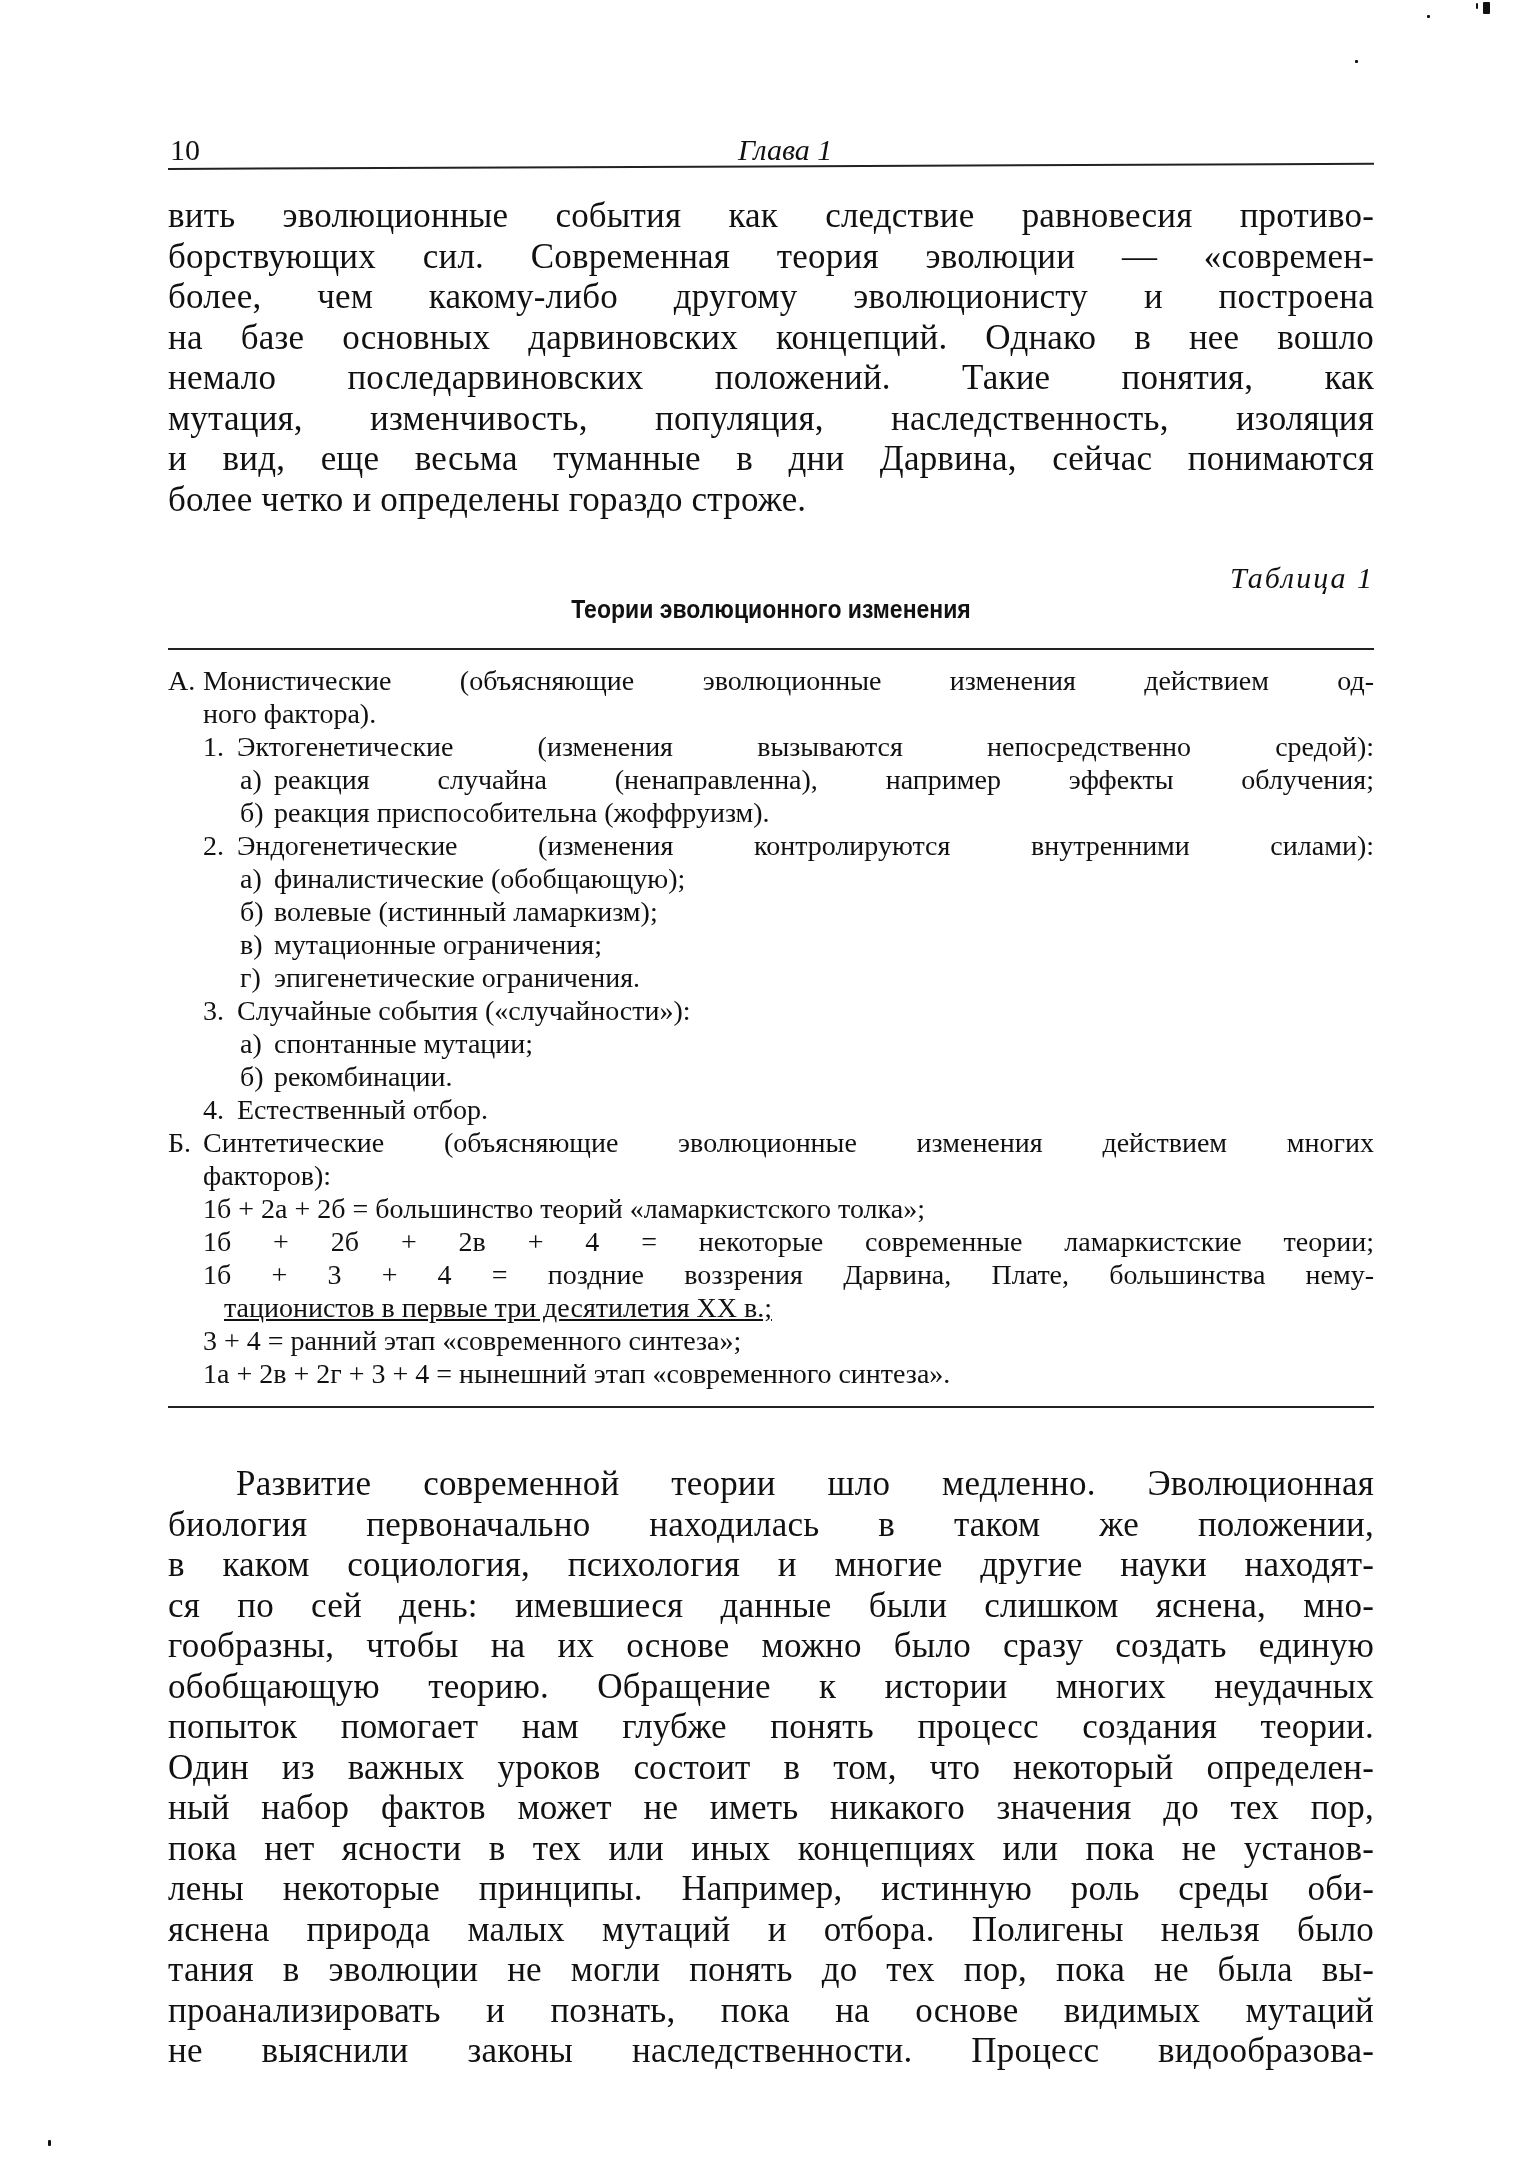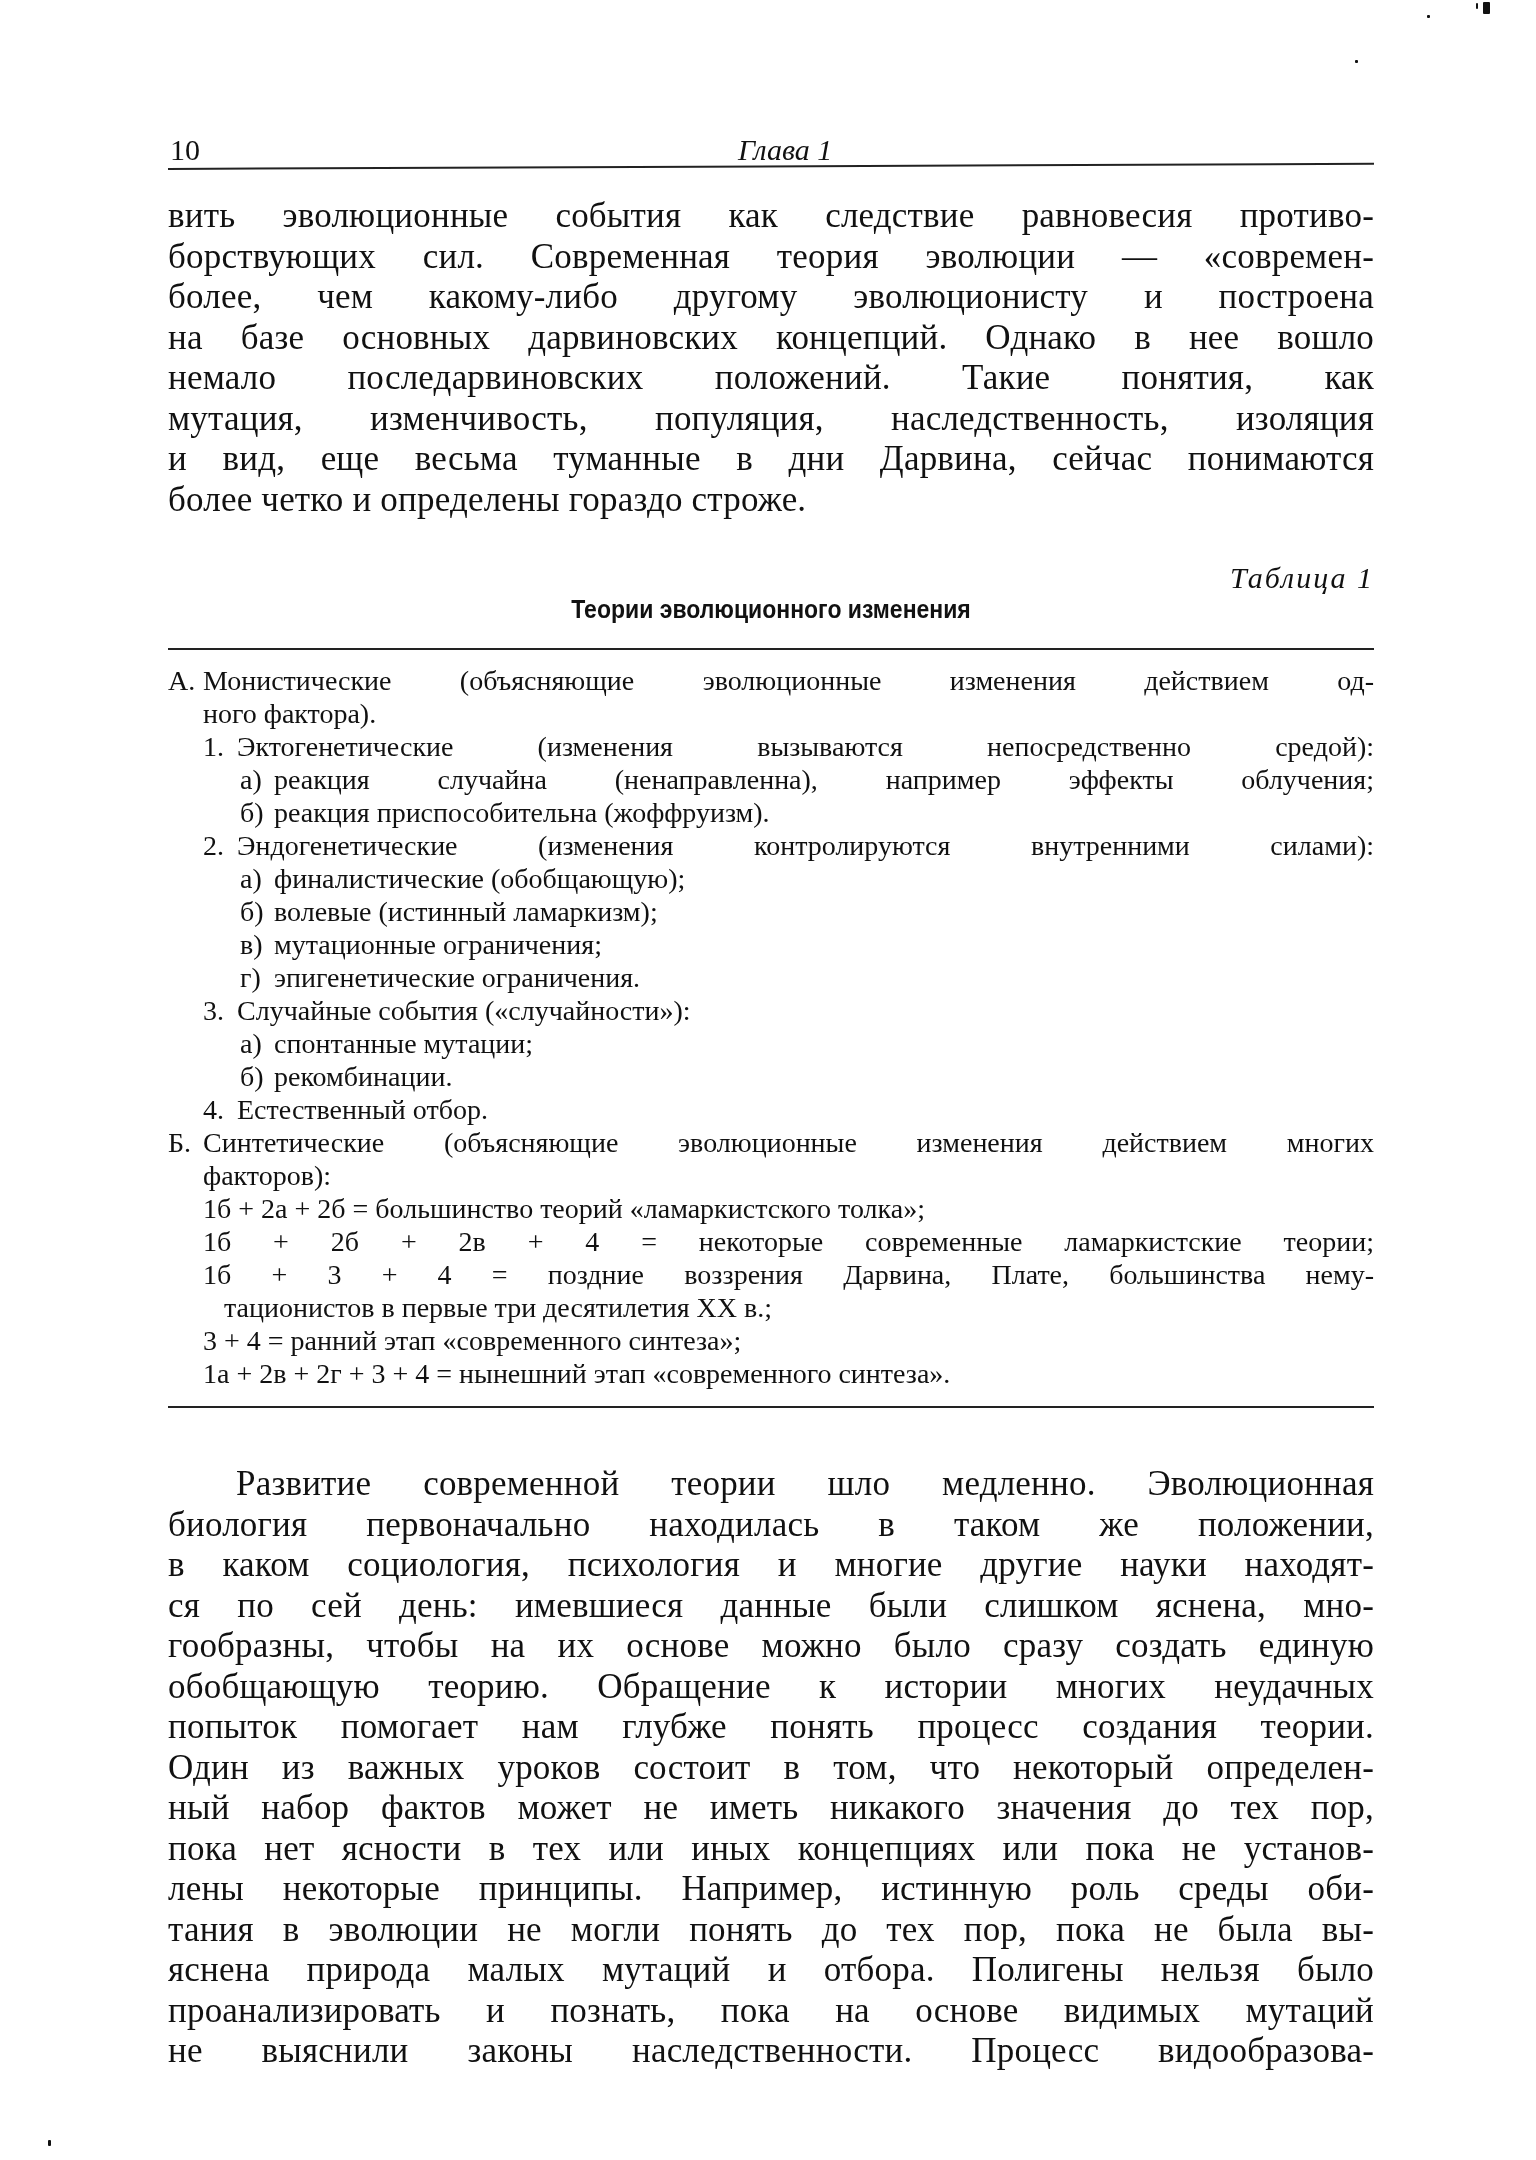--- a/index.html
+++ b/index.html
@@ -127,21 +127,21 @@
       white-space: nowrap;
       position: relative;
     }
     .tline.justify {
       text-align: justify;
       text-align-last: justify;
     }
     .lvl0-cont { padding-left: 35px; }
     .lvl2 { padding-left: 106px; }
     .lvl1-formula { padding-left: 35px; }
-    .lvl1-formula-cont { padding-left: 56px; }
+    .lvl1-formula-cont { padding-left: 56px; text-decoration: underline; }
     .marker {
       display: inline-block;
     }
     .marker-A { width: 35px; margin-left: -35px; }
     .marker-1 { width: 34px; margin-left: -34px; }
     .marker-a { width: 34px; margin-left: -34px; }
 
     
     .speck {
       position: absolute;
@@ -214,22 +214,22 @@
     <span class="line">биология первоначально находилась в таком же положении,</span>
     <span class="line">в каком социология, психология и многие другие науки находят-</span>
     <span class="line">ся по сей день: имевшиеся данные были слишком яснена, мно-</span>
     <span class="line">гообразны, чтобы на их основе можно было сразу создать единую</span>
     <span class="line">обобщающую теорию. Обращение к истории многих неудачных</span>
     <span class="line">попыток помогает нам глубже понять процесс создания теории.</span>
     <span class="line">Один из важных уроков состоит в том, что некоторый определен-</span>
     <span class="line">ный набор фактов может не иметь никакого значения до тех пор,</span>
     <span class="line">пока нет ясности в тех или иных концепциях или пока не установ-</span>
     <span class="line">лены некоторые принципы. Например, истинную роль среды оби-</span>
+    <span class="line">яснена природа малых мутаций и отбора. Полигены нельзя было</span>
     <span class="line">тания в эволюции не могли понять до тех пор, пока не была вы-</span>
-    <span class="line">яснена природа малых мутаций и отбора. Полигены нельзя было</span>
     <span class="line">проанализировать и познать, пока на основе видимых мутаций</span>
     <span class="line">не выяснили законы наследственности. Процесс видообразова-</span>
   </div>
 </div>
 
 <div class="speck" style="left:1483px;top:2px;width:7px;height:12px;"></div>
 <div class="speck" style="left:1476px;top:3px;width:2px;height:6px;"></div>
 <div class="speck" style="left:1427px;top:15px;width:3px;height:3px;"></div>
 <div class="speck" style="left:1355px;top:60px;width:3px;height:3px;"></div>
 <div class="speck" style="left:48px;top:2140px;width:3px;height:6px;"></div>

